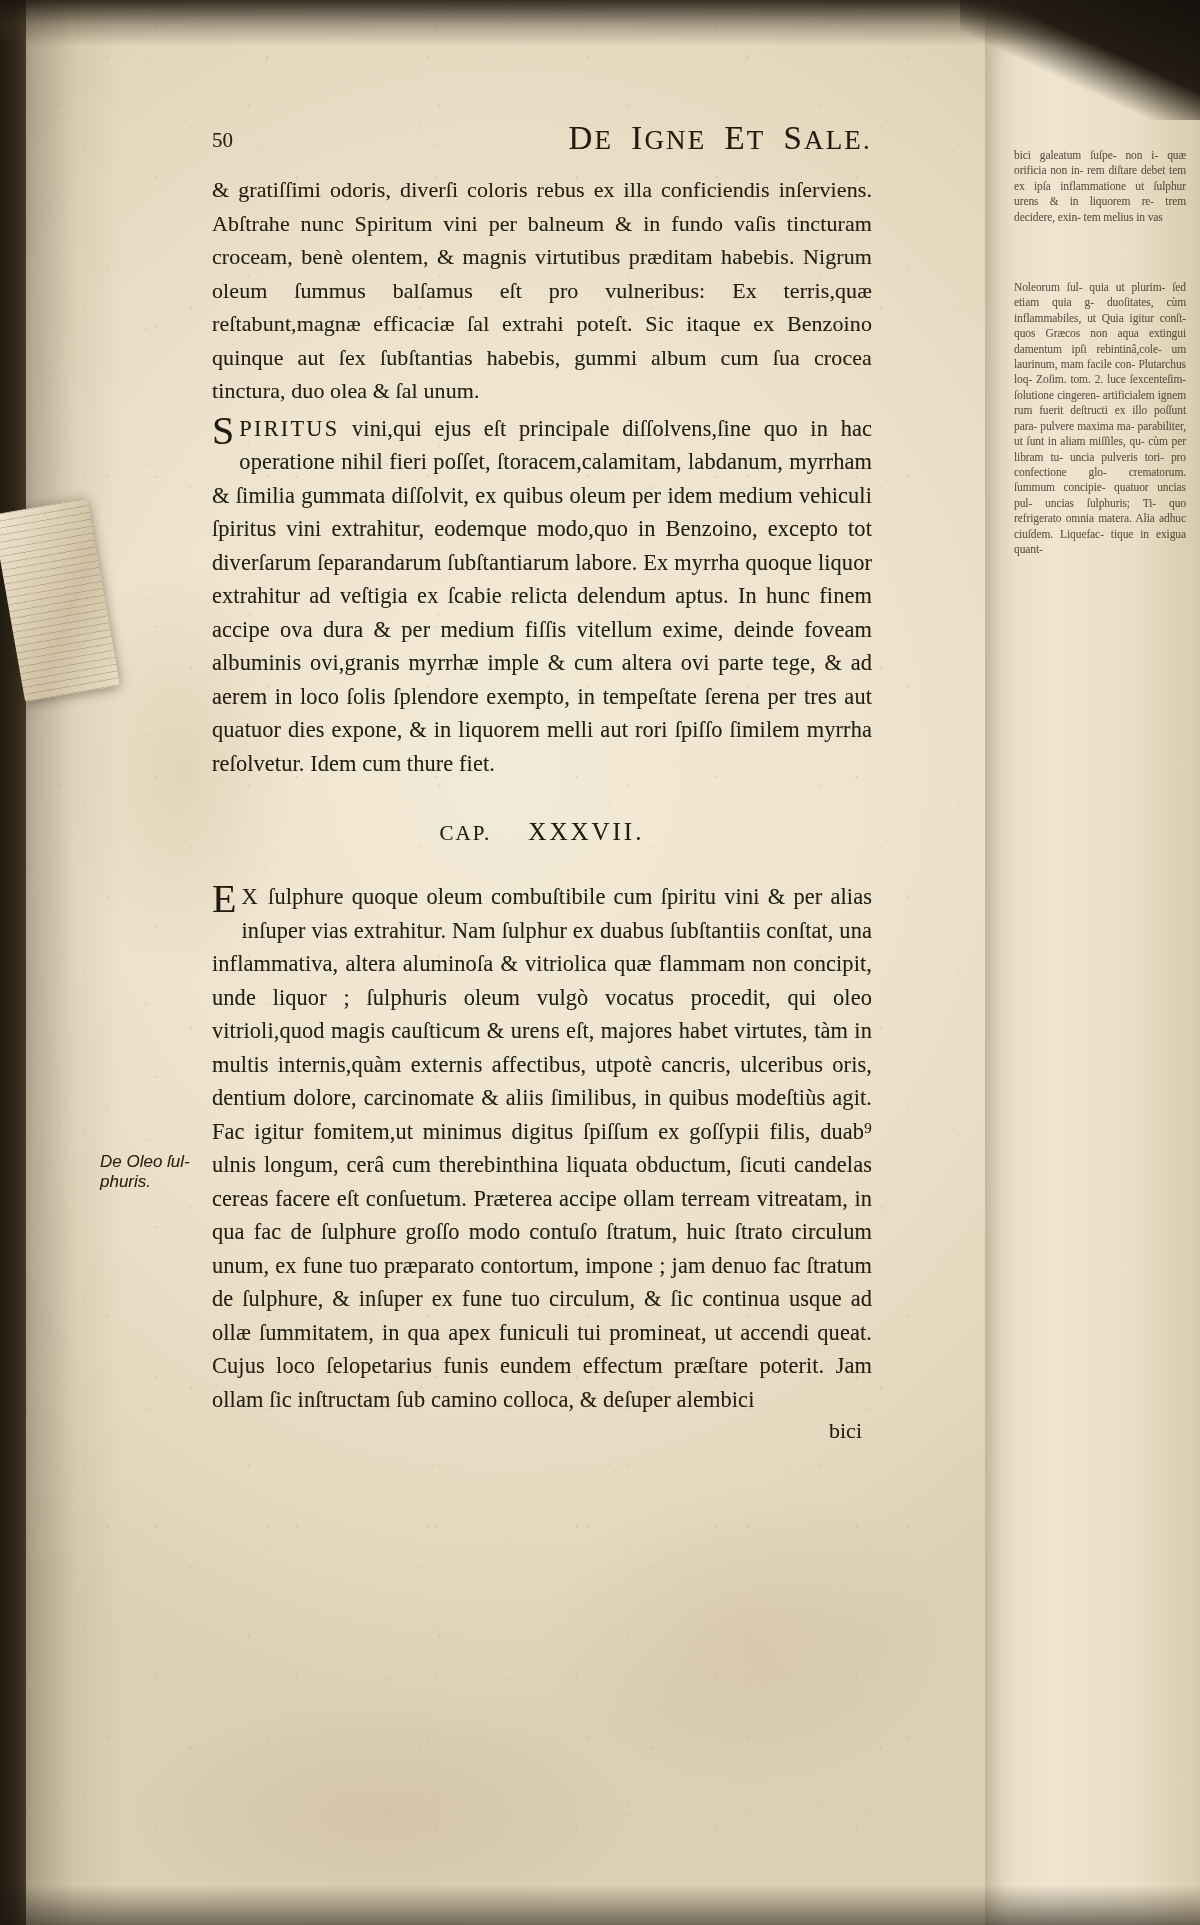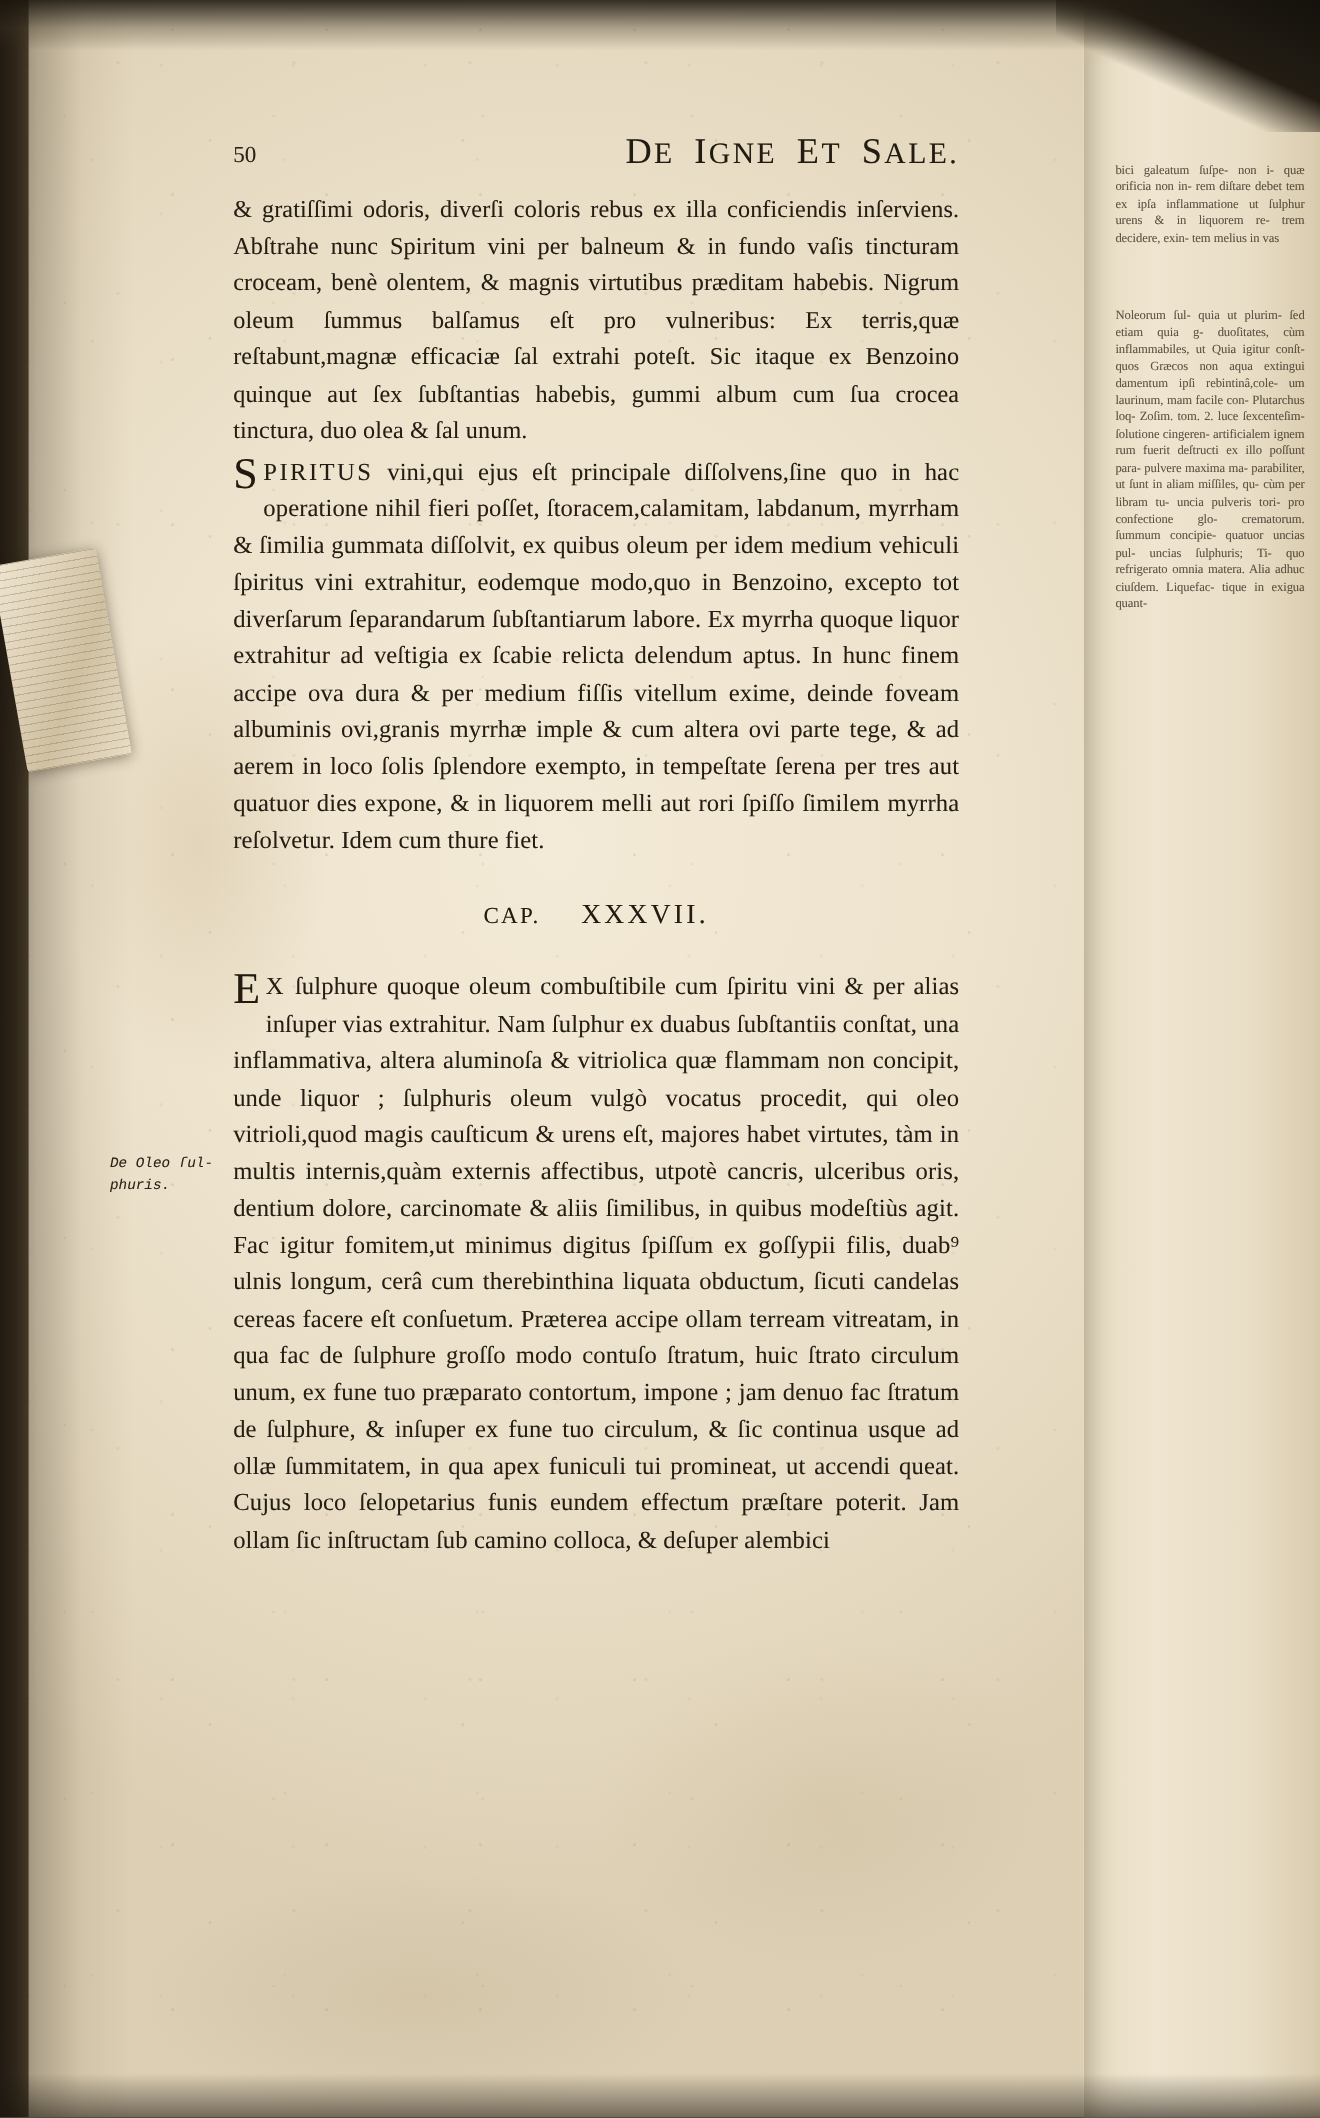--- a/index.html
+++ b/index.html
@@ -190,27 +190,27 @@
     font-family: "Liberation Serif", serif;
   }
   .spaced-open {
     letter-spacing: 2.2px;
   }
 
   
   .marginalia {
     position: absolute;
     left: 100px;
-    top: 1008px;
+    top: 1112px;
     width: 120px;
-    font-size: 13px;
+    font-size: 17px;
     line-height: 20px;
     font-style: italic;
     color: #2b2318;
-    font-family: Liberation Mono, monospace;
+    font-family: Liberation Sans, sans-serif;
   }
 
   .catchword {
     text-align: right;
     font-size: 22px;
     margin-top: 2px;
     color: #241d13;
     padding-right: 10px;
   }
 
@@ -270,20 +270,21 @@
       <span class="small">CAP.</span>
       &nbsp;&nbsp;
       <span>XXXVII.</span>
     </div>
 
     <p class="dropcap-para">
       <span class="dropcap">E</span><span class="spaced-open">X</span>
       <span>ſulphure quoque oleum combuſtibile cum ſpiritu vini &amp; per alias inſuper vias extrahitur.      Nam ſulphur ex duabus ſubſtantiis conſtat, una inflammativa, altera aluminoſa &amp; vitriolica quæ flammam non concipit, unde liquor ; ſulphuris oleum vulgò vocatus procedit, qui oleo vitrioli,quod magis cauſticum &amp; urens eſt, majores habet virtutes, tàm in multis internis,quàm externis affectibus, utpotè cancris, ulceribus oris, dentium dolore, carcinomate &amp; aliis ſimilibus, in quibus modeſtiùs agit.     Fac igitur fomitem,ut minimus digitus ſpiſſum ex goſſypii filis, duab⁹ ulnis longum, cerâ cum therebinthina liquata obductum, ſicuti candelas cereas facere eſt conſuetum.        Præterea accipe ollam terream vitreatam, in qua fac de ſulphure groſſo modo contuſo ſtratum, huic ſtrato circulum unum, ex fune tuo præparato contortum, impone ; jam denuo fac ſtratum de ſulphure, &amp; inſuper ex fune tuo circulum, &amp; ſic continua usque ad ollæ ſummitatem, in qua apex funiculi tui promineat, ut accendi queat. Cujus loco ſelopetarius funis eundem effectum præſtare poterit. Jam ollam ſic inſtructam ſub camino colloca, &amp; deſuper alembici</span>
     </p>
 
+    <div class="catchword">bici</div>
   </div>
 
   <div class="marginalia">
     <div>De Oleo ſul-</div>
     <div>phuris.</div>
   </div>
 
 </div>
 
 </body></html>

